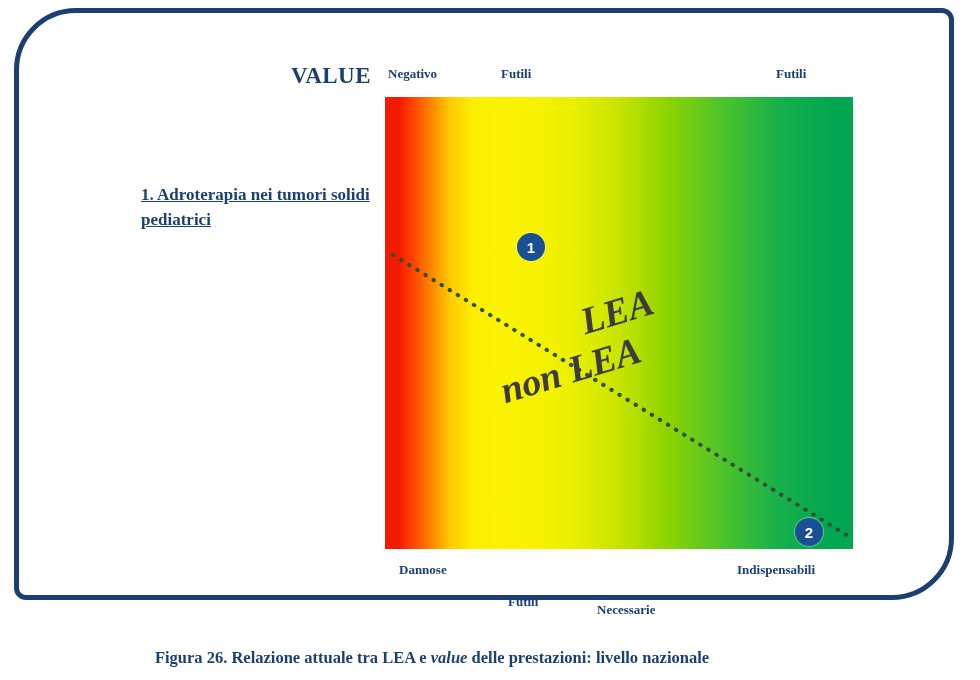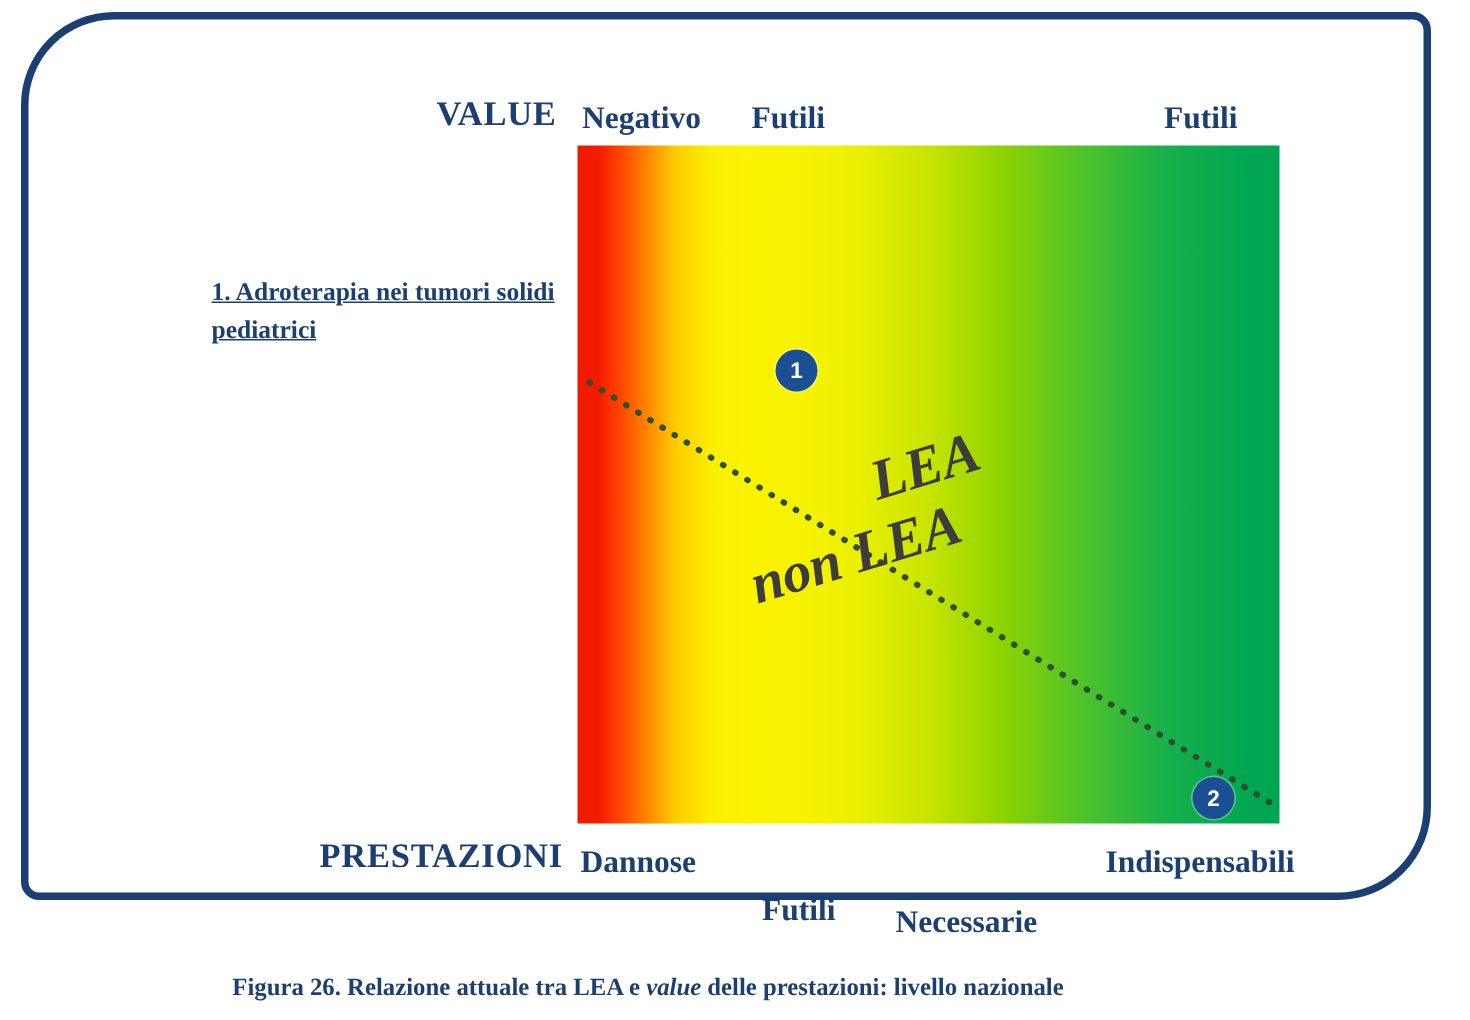--- a/index.html
+++ b/index.html
@@ -129,29 +129,29 @@
     left: 194px;
     top: 545px;
     font-size: 23px;
   }
 
   .axis-tick {
     position: absolute;
     font-family: "Liberation Serif", serif;
     font-weight: bold;
     color: #1b3f73;
-    font-size: 21px;
+    font-size: 13px;
     white-space: nowrap;
   }
   
   #value-t0 { left: 369px; top: 53px; }
   #value-t1 { left: 482px; top: 53px; }
   #value-t2 { left: 757px; top: 53px; }
   
-  #prest-t0 { left: 368px; top: 549px; text-align: center; }
+  #prest-t0 { left: 380px; top: 549px; text-align: center; }
   #prest-t1 { left: 489px; top: 549px; margin-top: 32px; }
   #prest-t2 { left: 578px; top: 549px; margin-top: 40px; }
   #prest-t3 { left: 692px; top: 549px; margin-left: 26px; }
 
   
   .legend-entry {
     position: absolute;
     font-family: "Liberation Serif", serif;
     font-weight: bold;
     color: #1b3f73;
@@ -191,21 +191,20 @@
 </style>
 </head>
 <body>
 
 <div id="frame">
   <div id="frame-inner">
 
     <span id="corner-mark"></span>
 
     <div class="axis-title" id="value-title">VALUE</div>
-    <div class="axis-title" id="prestazioni-title">PRESTAZIONI</div>
 
     <div class="axis-tick" id="value-t0">Negativo</div>
     <div class="axis-tick" id="value-t1">Futili</div>
     <div class="axis-tick" id="value-t2">Futili</div>
 
     <div class="axis-tick" id="prest-t0">Dannose</div>
     <div class="axis-tick" id="prest-t1">Futili</div>
     <div class="axis-tick" id="prest-t2">Necessarie</div>
     <div class="axis-tick" id="prest-t3">Indispensabili</div>
 

